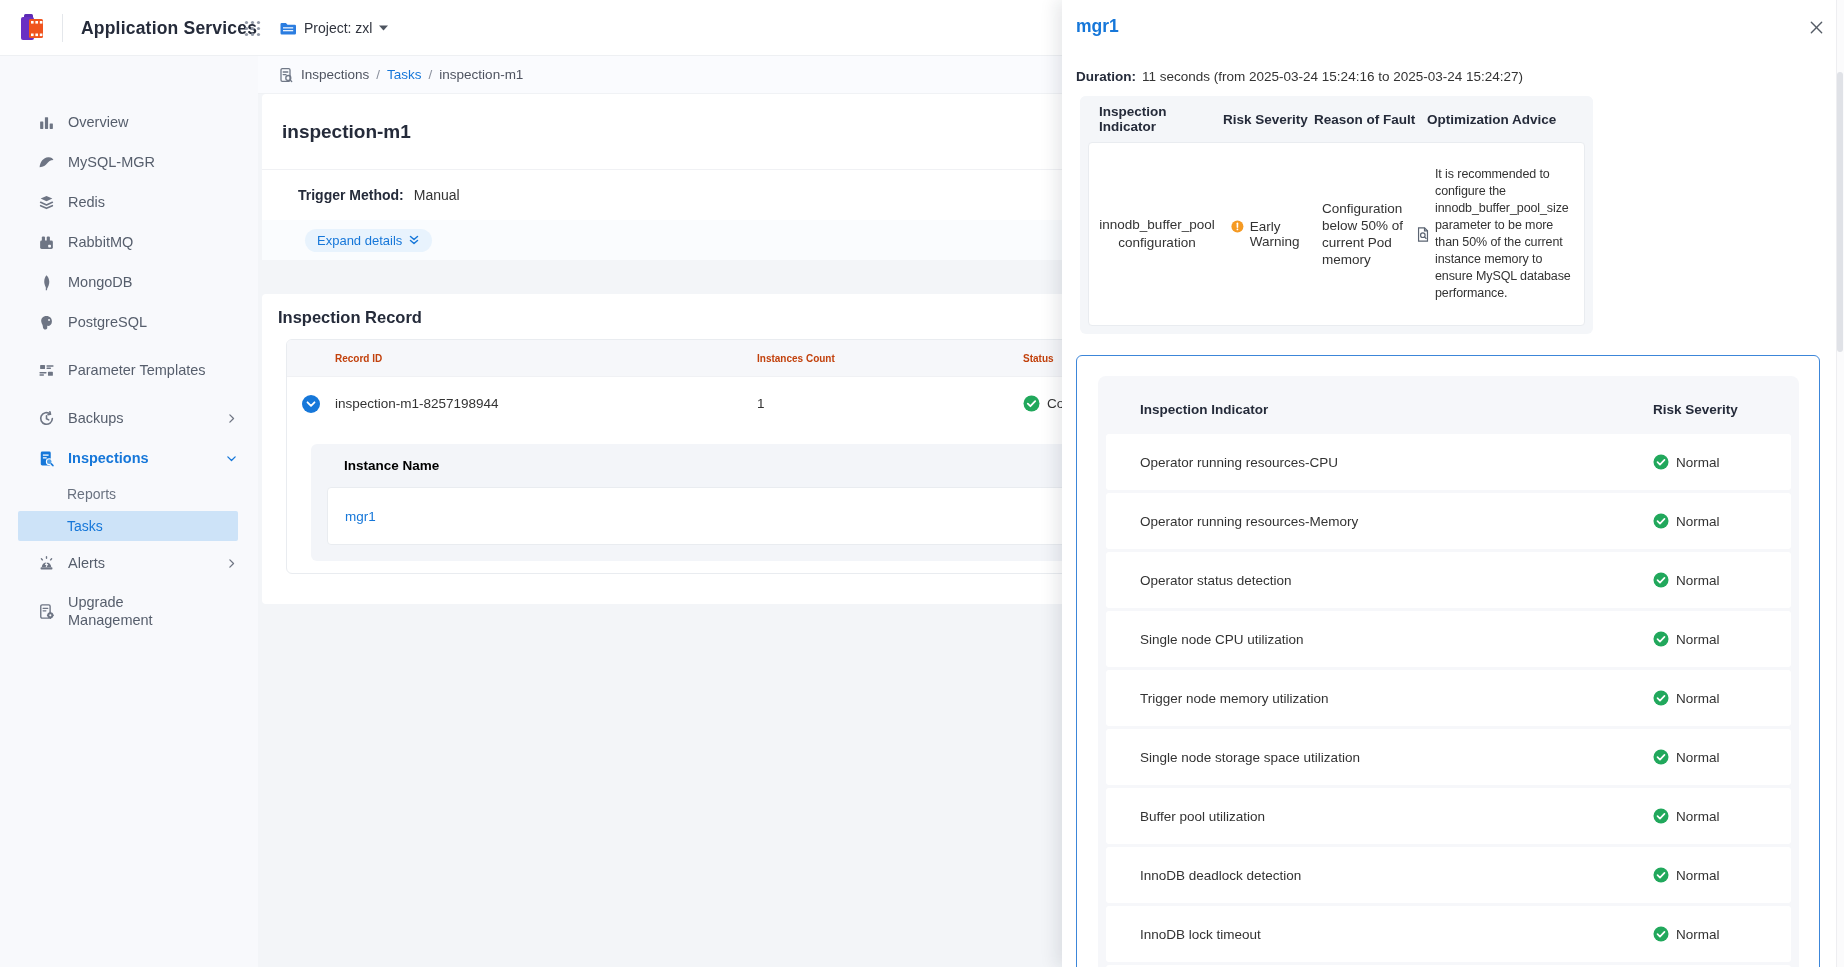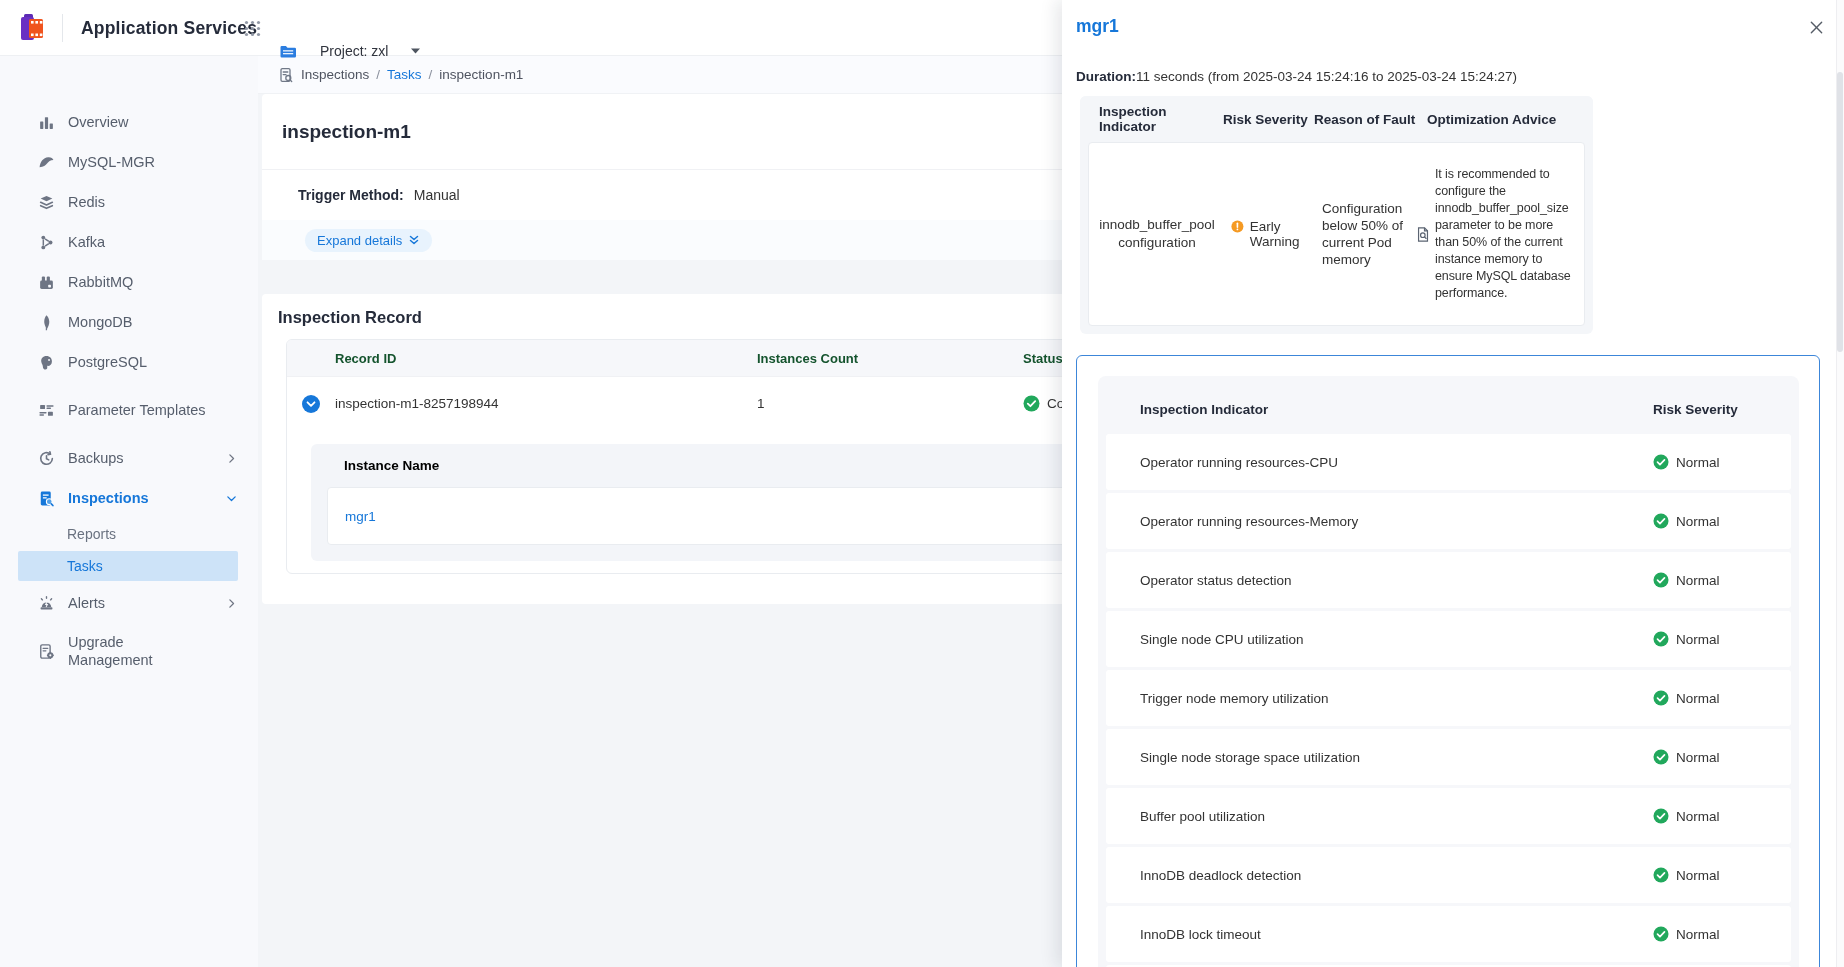--- a/index.html
+++ b/index.html
@@ -6,21 +6,21 @@
   html,body { width:1844px; height:967px; font-family:"Liberation Sans","DejaVu Sans",sans-serif; }
   #app { position:relative; width:1844px; height:967px; overflow:hidden; background:#f3f5f8; color:#333; }
   svg { display:block; }
 
   
   .header { position:absolute; left:0; top:0; width:1844px; height:56px; background:#fff; border-bottom:1px solid #eef0f3; z-index:5; display:flex; align-items:center; }
   .logo { position:absolute; left:17px; top:13px; }
   .hdr-divider { position:absolute; left:62px; top:14px; width:1px; height:28px; background:#e4e7eb; }
   .app-title { position:absolute; left:81px; top:0; height:56px; display:flex; align-items:center; font-size:17.5px; font-weight:700; color:#252b3a; letter-spacing:.2px; }
   .waffle { position:absolute; left:243px; top:19px; cursor:pointer; }
-  .project-sel { position:absolute; left:279px; top:0; height:56px; display:flex; align-items:center; gap:23px; cursor:pointer;margin-top:23px; }
+  .project-sel { position:absolute; left:279px; top:0; height:56px; display:flex; align-items:center; gap:7px; cursor:pointer; }
   .project-sel .ptext { font-size:14px; color:#30343e; }
 
   
   .sidebar { position:absolute; left:0; top:56px; width:258px; height:911px; background:#f8f9fc; z-index:4; padding-top:46px; }
   .side-item { display:flex; align-items:center; height:40px; padding:0 20px 0 38px; gap:13px; font-size:14.5px; color:#565e6c; cursor:pointer; }
   .side-item .lbl { line-height:18px; }
   .side-item.two-line { height:56px; }
   .side-item.two-line .lbl { width:140px; }
   .side-item .chev { margin-left:auto; }
   .side-item.active { color:#1677d9; font-weight:600; }
@@ -39,35 +39,35 @@
   .task-title { font-size:19px; font-weight:700; color:#252b3a; }
   .card1-body { height:50px; display:flex; align-items:center; padding-left:36px; font-size:14px; }
   .trig-label { font-weight:700; color:#252b3a; margin-right:10px; }
   .trig-value { color:#333; }
   .card1-foot { height:40px; background:#fafcfe; display:flex; align-items:center; padding-left:43px; }
   .expand-pill { display:inline-flex; align-items:center; gap:6px; background:#e8f3fd; color:#1677d9; font-size:13px; border-radius:12px; padding:4px 12px; cursor:pointer; }
 
   .card2 { left:4px; top:238px; width:1562px; height:310px; }
   .card2-heading { padding:14px 0 12px 16px; font-size:16.5px; font-weight:700; color:#252b3a; }
   .rtable { margin:0 20px 0 24px; border:1px solid #e9ecf0; border-radius:6px; overflow:hidden; }
-  .rt-head { display:grid; grid-template-columns:48px 422px 266px 1fr; height:36px; align-items:center; background:#f6f7fa; font-size:13px; font-weight:700; color:#14532d; }
+  .rt-head { display:grid; grid-template-columns:48px 422px 266px 1fr; height:36px; align-items:center; background:#f6f7fa; font-size:10px; font-weight:700; color:#c2410c; }
   .rt-row { display:grid; grid-template-columns:48px 422px 266px 1fr; height:54px; align-items:center; border-top:1px solid #f0f1f4; font-size:13.5px; color:#333; background:#fff; }
   .rt-expander { justify-self:center; cursor:pointer; }
   .status-cell { display:flex; align-items:center; gap:7px; }
   .nested { margin:14px 24px 12px 24px; background:#f3f5f9; border-radius:6px; padding:0 16px 16px 16px; }
   .nested-head { height:43px; display:flex; align-items:center; padding-left:17px; font-size:13.5px; font-weight:700; color:#000000; }
   .nested-row { height:58px; background:#fff; border:1px solid #e9ecf0; border-radius:4px; display:flex; align-items:center; padding-left:17px; }
   .inst-link { color:#1677d9; font-size:13.5px; cursor:pointer; }
 
   
   .drawer { position:absolute; left:1062px; top:0; width:782px; height:967px; background:#fff; z-index:10; box-shadow:-6px 0 16px rgba(20,30,50,.10); }
   .d-title { position:absolute; left:14px; top:16px; font-size:17.5px; font-weight:700; color:#1677d9; }
   .d-close { position:absolute; right:20px; top:20px; cursor:pointer; }
   .d-duration { position:absolute; left:14px; top:69px; font-size:13.5px; color:#333; }
-  .d-duration .dl { font-weight:700; color:#252b3a; }
+  .d-duration .dl { font-weight:700; color:#252b3a; margin-right:6px; }
 
   .ftable { position:absolute; left:18px; top:96px; width:513px; background:#f4f6f9; border-radius:6px; padding:0 8px 8px 8px; }
   .ft-head { display:grid; grid-template-columns:132px 91px 113px 1fr; height:46px; align-items:center; font-size:13.5px; font-weight:700; color:#252b3a; padding-left:11px; margin:0 -8px; padding-right:8px; background:#f4f6f9; border-radius:6px 6px 0 0; }
   .ft-head > div:first-child { padding-left:8px; }
   .ft-body { background:#fff; border:1px solid #e9ecf0; border-radius:4px; min-height:184px; display:grid; grid-template-columns:132px 91px 113px 1fr; align-items:center; padding:14px 6px 14px 10px; font-size:13.5px; color:#333; }
   .ft-sev { display:flex; align-items:flex-start; gap:6px; }
   .ft-reason { display:flex; align-items:center; gap:6px; padding-right:4px; }
   .ft-reason .rtxt { width:88px; line-height:17px; }
   .ft-advice { font-size:12.5px; line-height:17px; letter-spacing:-.1px; color:#333; }
 
@@ -150,31 +150,20 @@
     </div>
     <div class="side-item">
       <svg width="17" height="17" viewBox="0 0 16 16">
           <path d="M8 1.8 L13.5 4.3 L8 6.8 L2.5 4.3 Z" fill="#6e7584"></path>
           <path d="M2.5 7.8 L8 10.3 L13.5 7.8" fill="none" stroke="#6e7584" stroke-width="1.5" stroke-linecap="round" stroke-linejoin="round"></path>
           <path d="M2.5 11 L8 13.5 L13.5 11" fill="none" stroke="#6e7584" stroke-width="1.5" stroke-linecap="round" stroke-linejoin="round"></path>
         </svg>
       <span class="lbl">Redis</span>
     </div>
     <div class="side-item">
-      <svg width="17" height="17" viewBox="0 0 16 16" fill="#6e7584" stroke="#6e7584">
-          <circle cx="5" cy="3.4" r="1.8" stroke="none"></circle>
-          <circle cx="5" cy="12.6" r="1.8" stroke="none"></circle>
-          <circle cx="11.8" cy="8" r="1.8" stroke="none"></circle>
-          <line x1="5" y1="5.2" x2="5" y2="10.8" stroke-width="1.4"></line>
-          <line x1="6.6" y1="4.6" x2="10.2" y2="7" stroke-width="1.4"></line>
-          <line x1="6.6" y1="11.4" x2="10.2" y2="9" stroke-width="1.4"></line>
-        </svg>
-      <span class="lbl">Kafka</span>
-    </div>
-    <div class="side-item">
       <svg width="17" height="17" viewBox="0 0 16 16" fill="#6e7584">
           <rect x="3.6" y="2.4" width="3" height="5.5" rx="1"></rect>
           <rect x="8.2" y="2.4" width="3" height="5.5" rx="1"></rect>
           <rect x="2" y="6.2" width="12" height="7.8" rx="1.4"></rect>
           <rect x="9.6" y="10" width="2.6" height="2.6" rx=".6" fill="#f8f9fc"></rect>
         </svg>
       <span class="lbl">RabbitMQ</span>
     </div>
     <div class="side-item">
       <svg width="17" height="17" viewBox="0 0 16 16">

